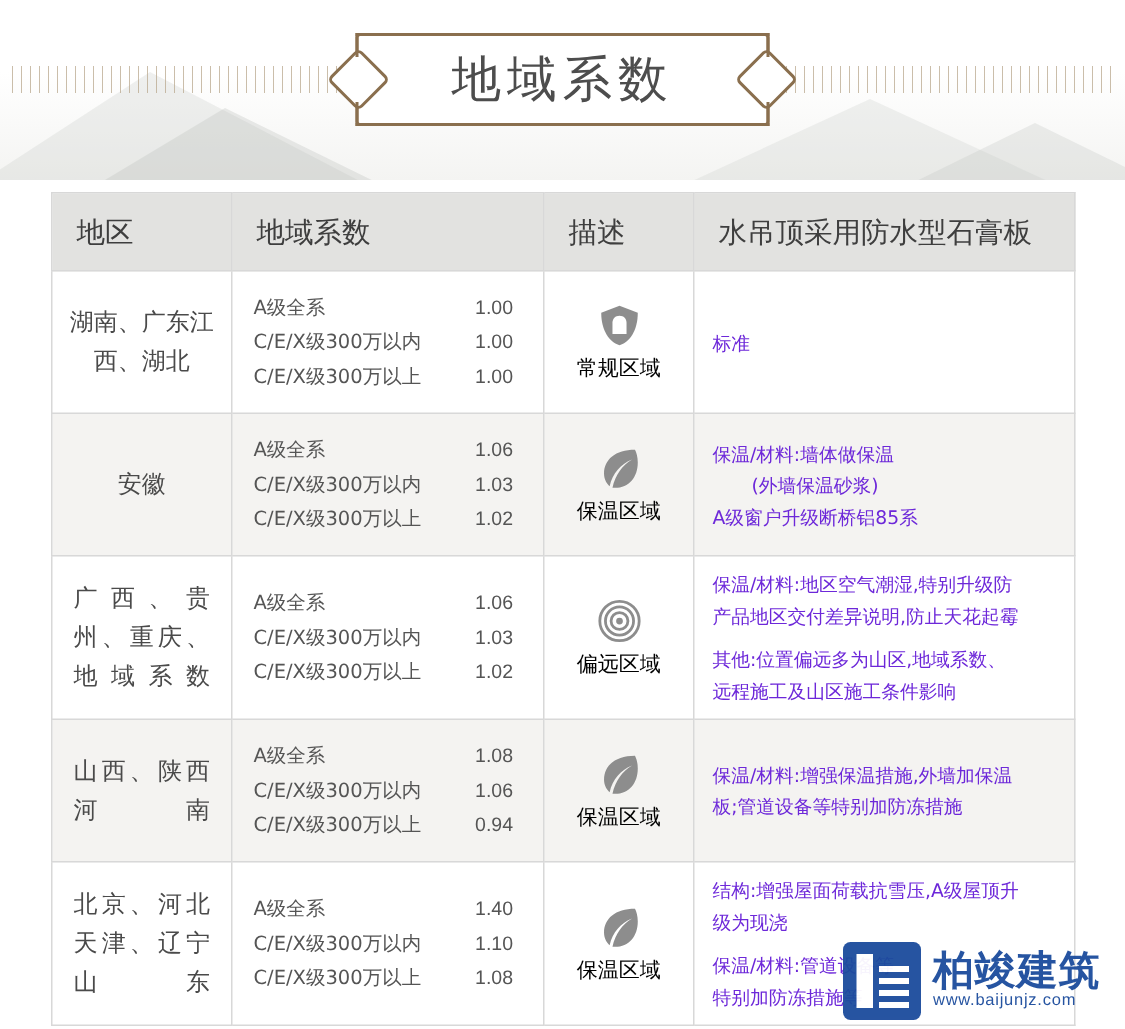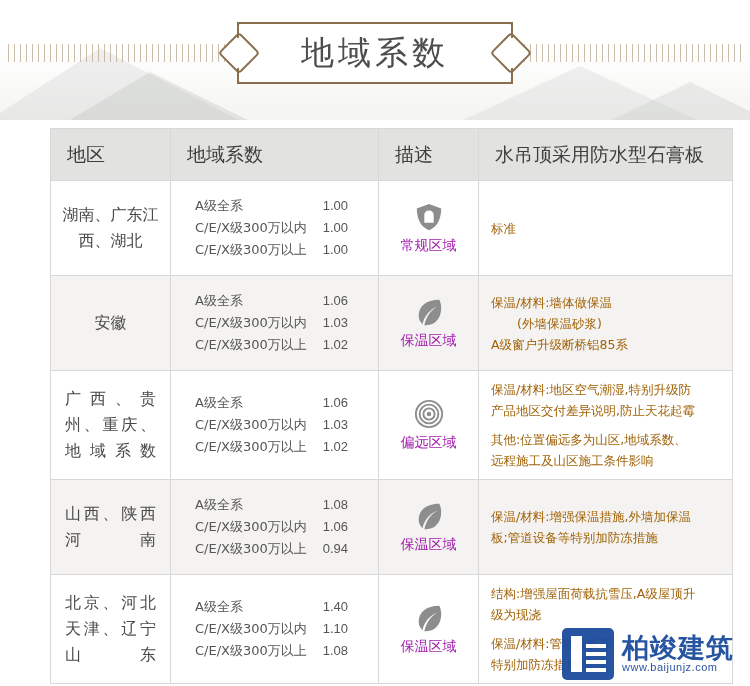--- a/index.html
+++ b/index.html
@@ -125,21 +125,20 @@
   .table-wrap {
     position: absolute;
     left: 34px;
     top: 128px;
     width: 682px;
   }
   table.coef {
     border-collapse: collapse;
     width: 682px;
     table-layout: fixed;
-    margin-left: 16px;
   }
   table.coef td, table.coef th {
     border: 1px solid #d8d8d8;
     vertical-align: middle;
     box-sizing: border-box;
   }
   thead th {
     background: #e2e2e0;
     font-size: 19px;
     font-weight: normal;
@@ -165,21 +164,21 @@
     line-height: 26px;
     padding: 6px 10px;
     font-family: "DejaVu Sans", "Liberation Sans", sans-serif;
   }
   td.region.justified {
     text-align: justify;
     text-align-last: justify;
     padding: 6px 14px;
   }
 
-  td.coef-cell { padding: 8px 24px; }
+  td.coef-cell { padding: 8px 14px; }
   .coef-row {
     display: flex;
     justify-content: space-between;
     align-items: baseline;
     font-size: 13px;
     line-height: 22px;
     color: #555555;
     font-family: "DejaVu Sans", "Liberation Sans", sans-serif;
   }
   .coef-row .val {
@@ -193,28 +192,28 @@
     padding: 6px 4px;
   }
   .desc-icon {
     display: block;
     margin: 0 auto 5px auto;
     width: 30px;
     height: 30px;
   }
   .desc-label {
     font-size: 14px;
-    color: #a21caf;
+    color: #000000;
     font-family: "DejaVu Sans", "Liberation Sans", sans-serif;
   }
 
   td.note-cell {
     font-size: 12.5px;
     line-height: 21px;
-    color: #a16207;
+    color: #6d28d9;
     padding: 8px 12px;
     font-family: "DejaVu Sans", "Liberation Sans", sans-serif;
   }
   .note-line { display: block; }
   .note-line.indent { padding-left: 26px; }
   .note-gap { height: 8px; }
 
   
   .watermark {
     position: absolute;

